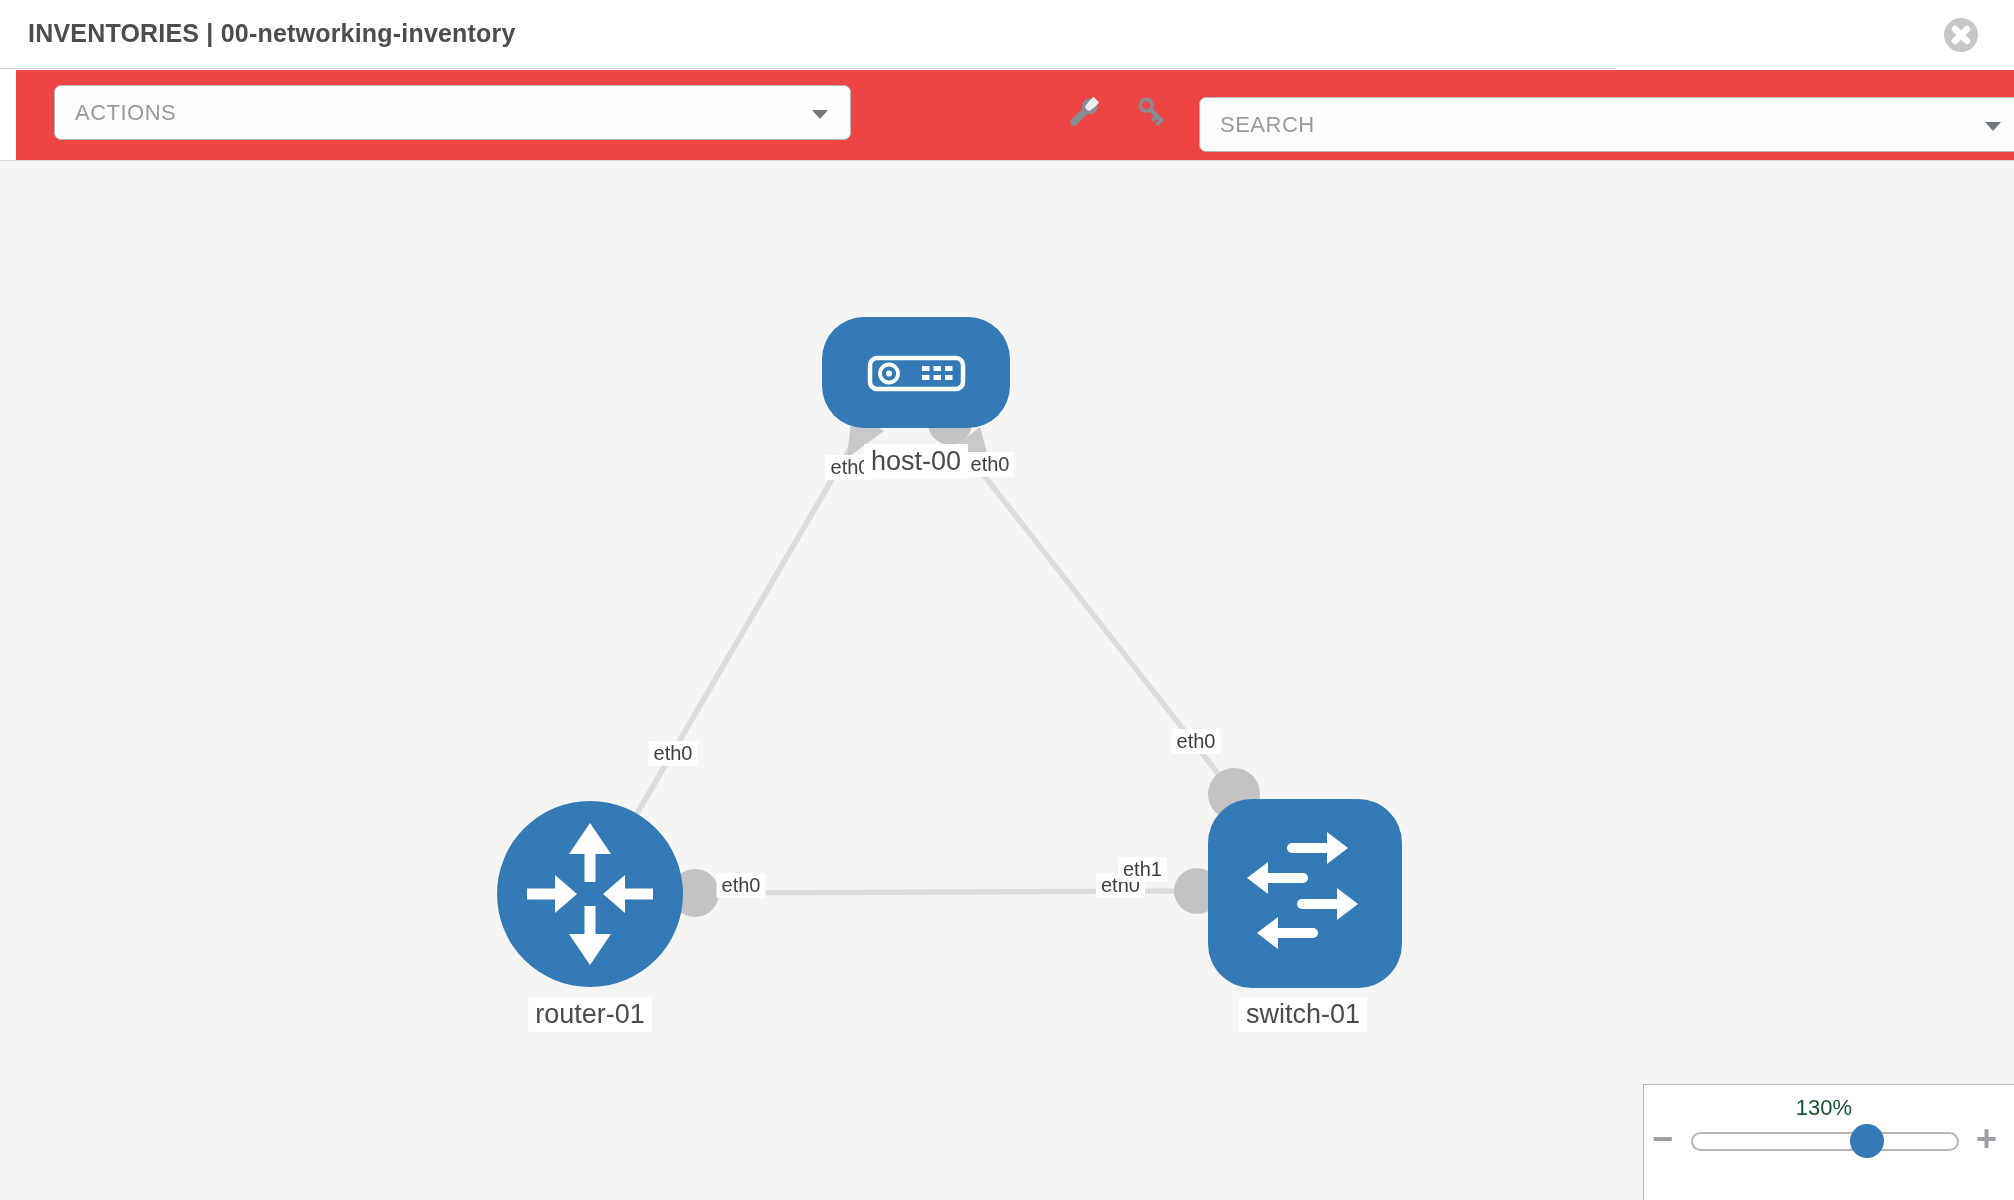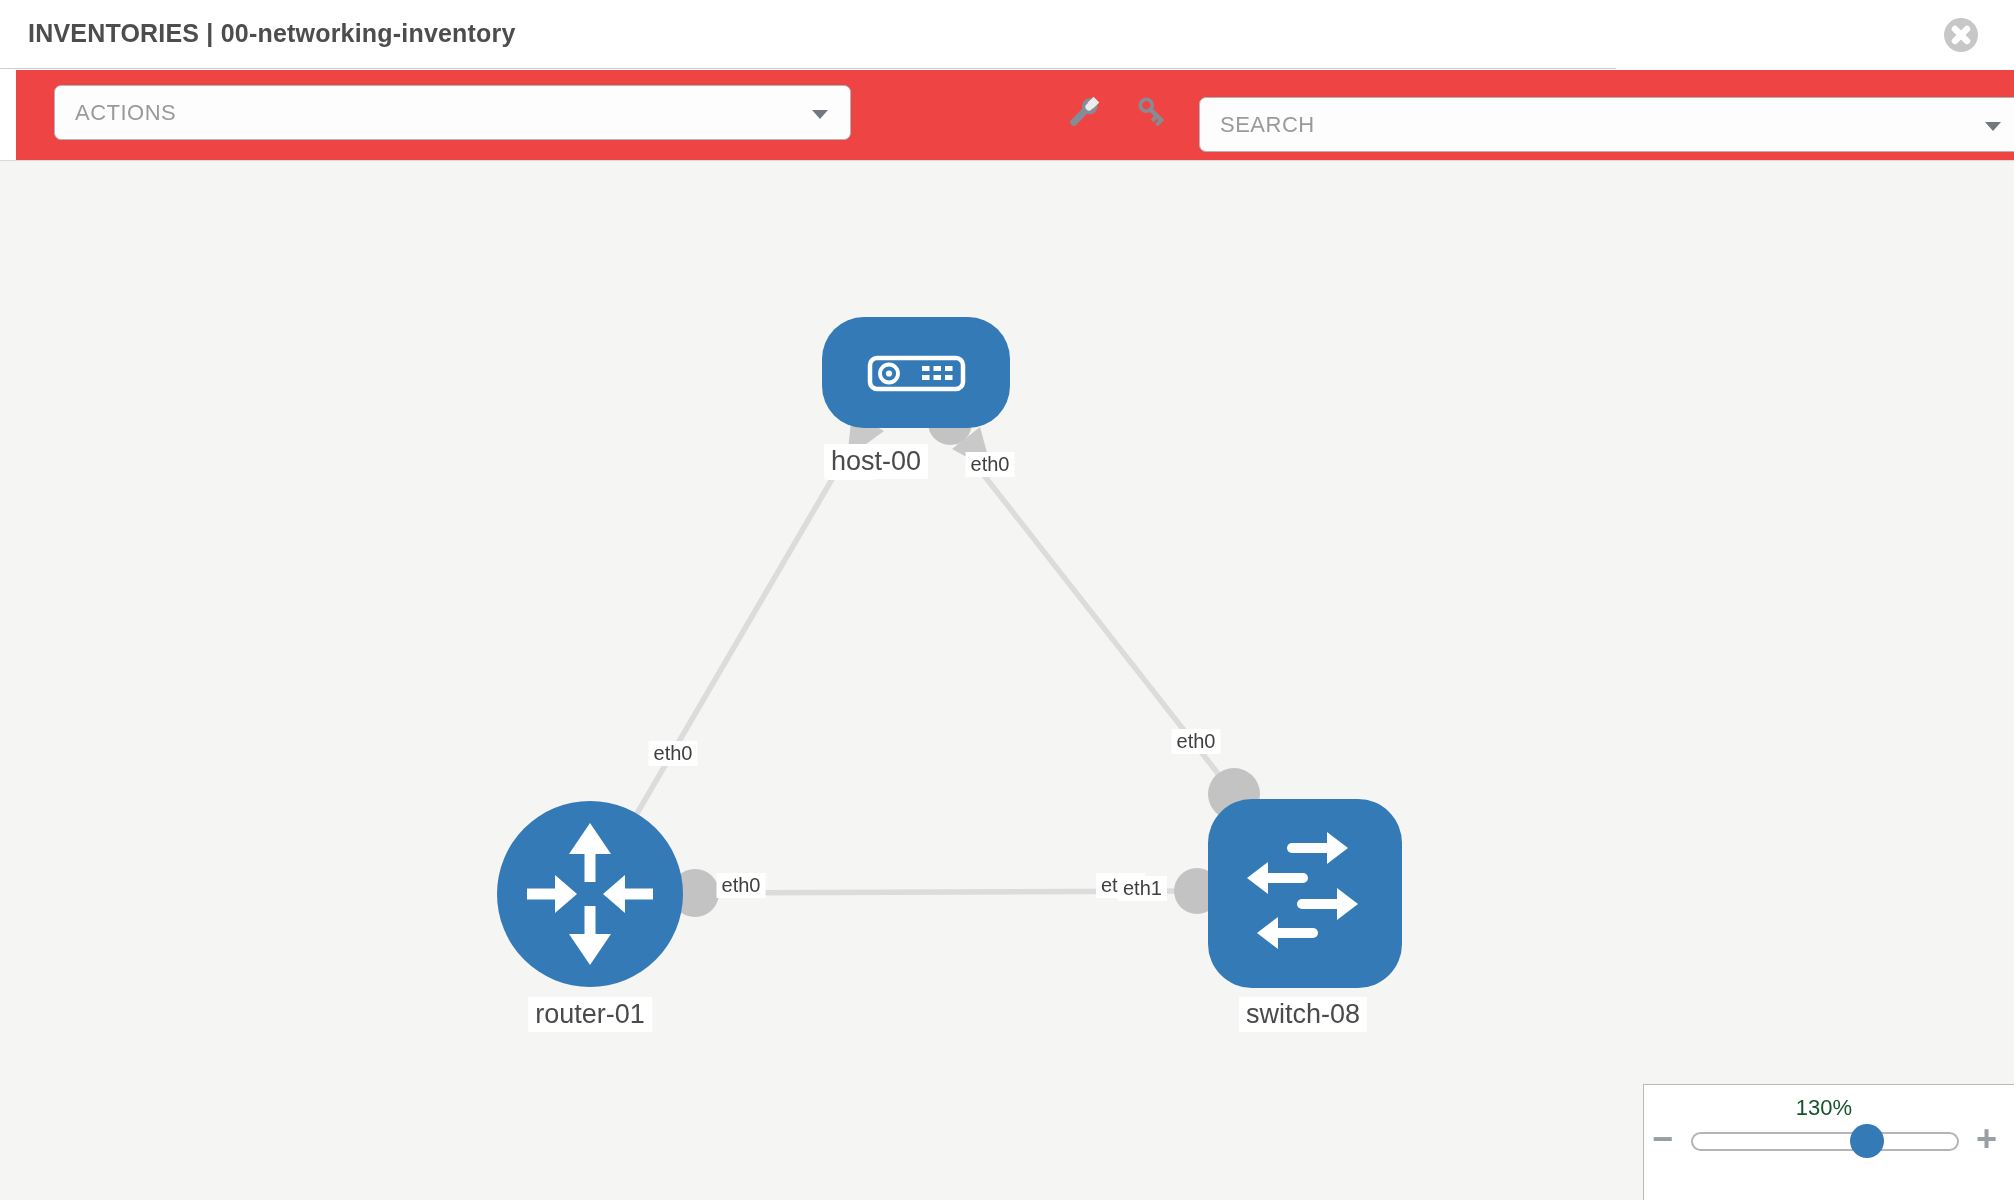--- a/index.html
+++ b/index.html
@@ -165,31 +165,31 @@
           <line x1="95" y1="79" x2="57" y2="79"></line>
           <polygon points="39,79 60,63 60,95" stroke="none"></polygon>
           <line x1="94" y1="105" x2="132" y2="105"></line>
           <polygon points="150,105 129,89 129,121" stroke="none"></polygon>
           <line x1="105" y1="134" x2="67" y2="134"></line>
           <polygon points="49,134 70,118 70,150" stroke="none"></polygon>
         </g>
       </svg>
     </div>
 
-    <div class="node-label" style="left:876px; top:283px;">host-00</div>
+    <div class="node-label" style="left:916px; top:283px;">host-00</div>
     <div class="node-label" style="left:590px; top:836px;">router-01</div>
-    <div class="node-label" style="left:1303px; top:836px;">switch-08</div>
+    <div class="node-label" style="left:1303px; top:836px;">switch-01</div>
 
     <div class="if-label if-center" style="left:850px; top:294px;">eth0</div>
     <div class="if-label if-center" style="left:990px; top:291px;">eth0</div>
     <div class="if-label if-center" style="left:673px; top:580px;">eth0</div>
     <div class="if-label if-center" style="left:1196px; top:568px;">eth0</div>
     <div class="if-label if-center" style="left:741px; top:712px;">eth0</div>
     <div class="if-label" style="left:1096px; top:712px; z-index:3;">eth0</div>
-    <div class="if-label" style="left:1118px; top:715px; z-index:4;">eth1</div>
+    <div class="if-label" style="left:1118px; top:696px; z-index:4;">eth1</div>
 
     <div class="zoom-panel">
       <div class="zoom-level">130%</div>
       <div class="zoom-minus">−</div>
       <div class="zoom-track"></div>
       <div class="zoom-thumb"></div>
       <div class="zoom-plus">+</div>
     </div>
 
   </div>

